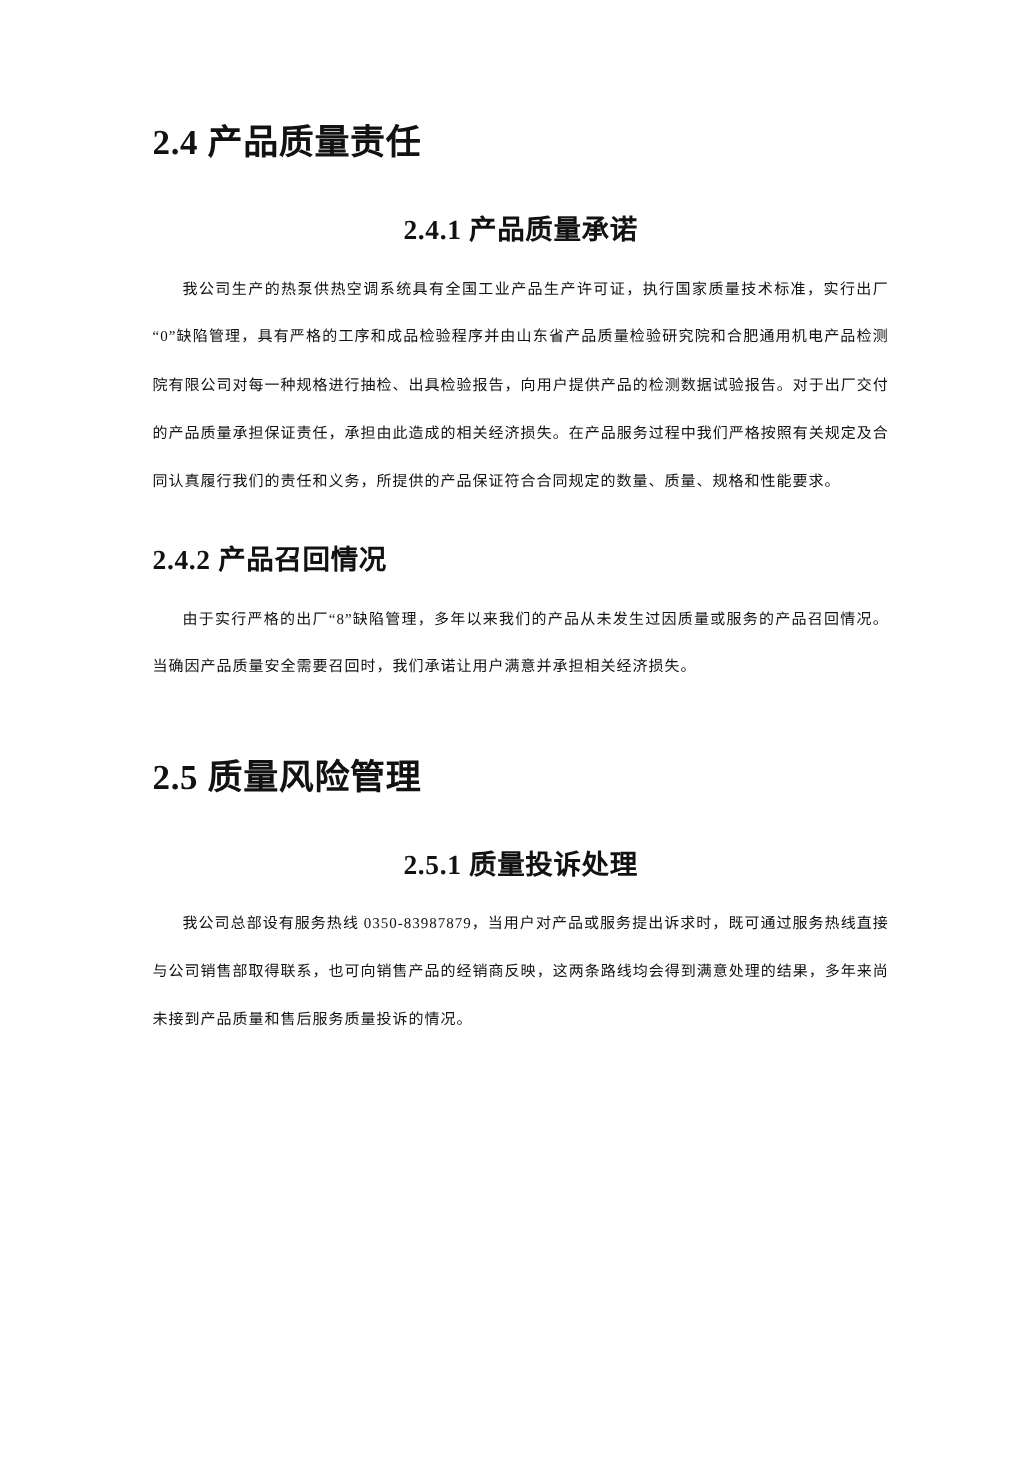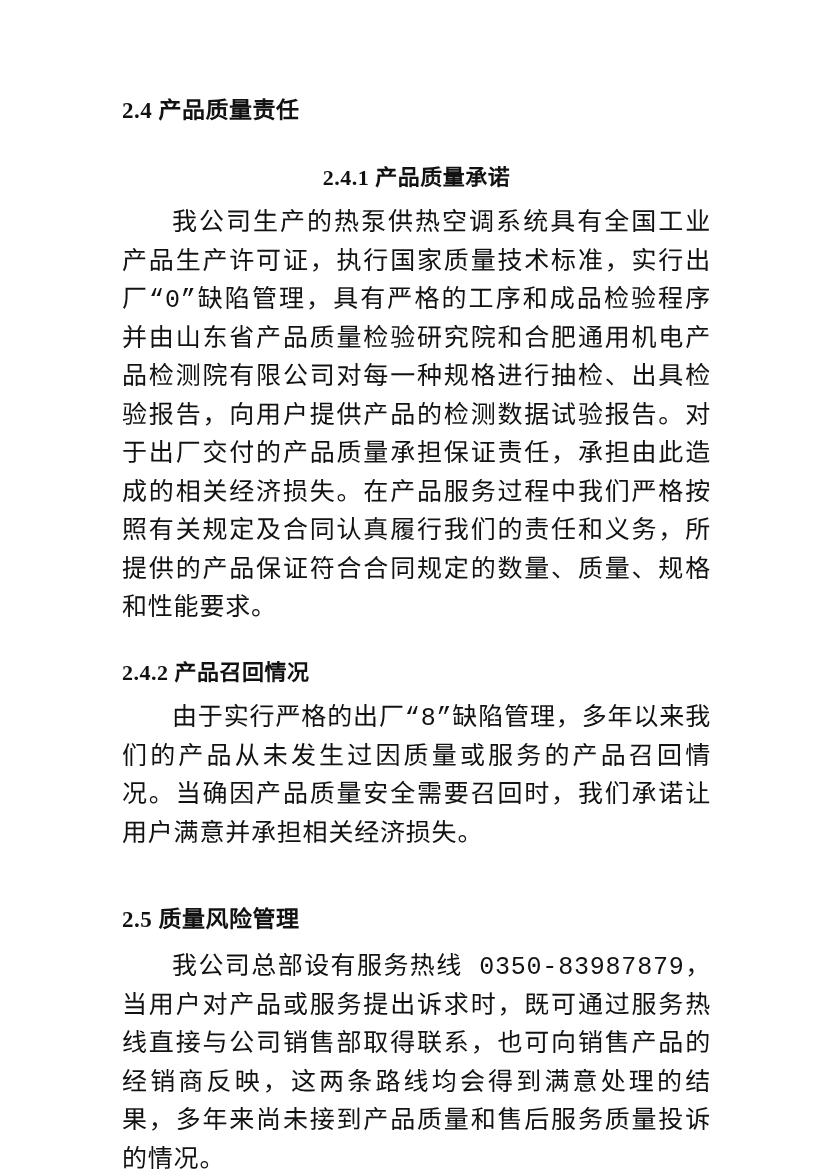--- a/index.html
+++ b/index.html
@@ -16,41 +16,40 @@
     font-family: "Liberation Serif", "DejaVu Serif", serif;
     color: #121212;
   }
   .content {
     position: absolute;
     left: 122px;
     top: 97px;
     width: 589px;
   }
   .h1 {
-    font-size: 23px;
+    font-size: 28px;
     font-weight: bold;
     line-height: 1.25;
     margin: 0;
     letter-spacing: 0.5px;
   }
   .h2 {
     font-size: 22px;
     font-weight: bold;
     line-height: 1.25;
     margin: 0;
     letter-spacing: 0.5px;
   }
   .para {
-    font-size: 25px;
+    font-size: 12px;
     line-height: 38.5px;
     text-align: justify;
     text-indent: 2em;
     margin: 0;
     letter-spacing: 0.8px;
-    font-family: Liberation Mono, monospace;
   }
   
   .mt-h2-after-h1   { margin-top: 38px; text-align: center; }
   .mt-para-after-h2 { margin-top: 14px; }
   .mt-h2-after-para { margin-top: 30px; }
   .mt-h1-after-para { margin-top: 52px; }
 </style>
 </head>
 <body>
 
@@ -62,17 +61,18 @@
     <div class="h2 mt-h2-after-h1">2.4.1 产品质量承诺</div>
 
     <p class="para mt-para-after-h2">我公司生产的热泵供热空调系统具有全国工业产品生产许可证，执行国家质量技术标准，实行出厂“0”缺陷管理，具有严格的工序和成品检验程序并由山东省产品质量检验研究院和合肥通用机电产品检测院有限公司对每一种规格进行抽检、出具检验报告，向用户提供产品的检测数据试验报告。对于出厂交付的产品质量承担保证责任，承担由此造成的相关经济损失。在产品服务过程中我们严格按照有关规定及合同认真履行我们的责任和义务，所提供的产品保证符合合同规定的数量、质量、规格和性能要求。</p>
 
     <div class="h2 mt-h2-after-para">2.4.2 产品召回情况</div>
 
     <p class="para mt-para-after-h2">由于实行严格的出厂“8”缺陷管理，多年以来我们的产品从未发生过因质量或服务的产品召回情况。当确因产品质量安全需要召回时，我们承诺让用户满意并承担相关经济损失。</p>
 
     <div class="h1 mt-h1-after-para">2.5 质量风险管理</div>
 
+    <div class="h2 mt-h2-after-h1">2.5.1 质量投诉处理</div>
 
     <p class="para mt-para-after-h2">我公司总部设有服务热线 0350-83987879，当用户对产品或服务提出诉求时，既可通过服务热线直接与公司销售部取得联系，也可向销售产品的经销商反映，这两条路线均会得到满意处理的结果，多年来尚未接到产品质量和售后服务质量投诉的情况。</p>
 
   </div>
 </div>
 
 </body></html>

